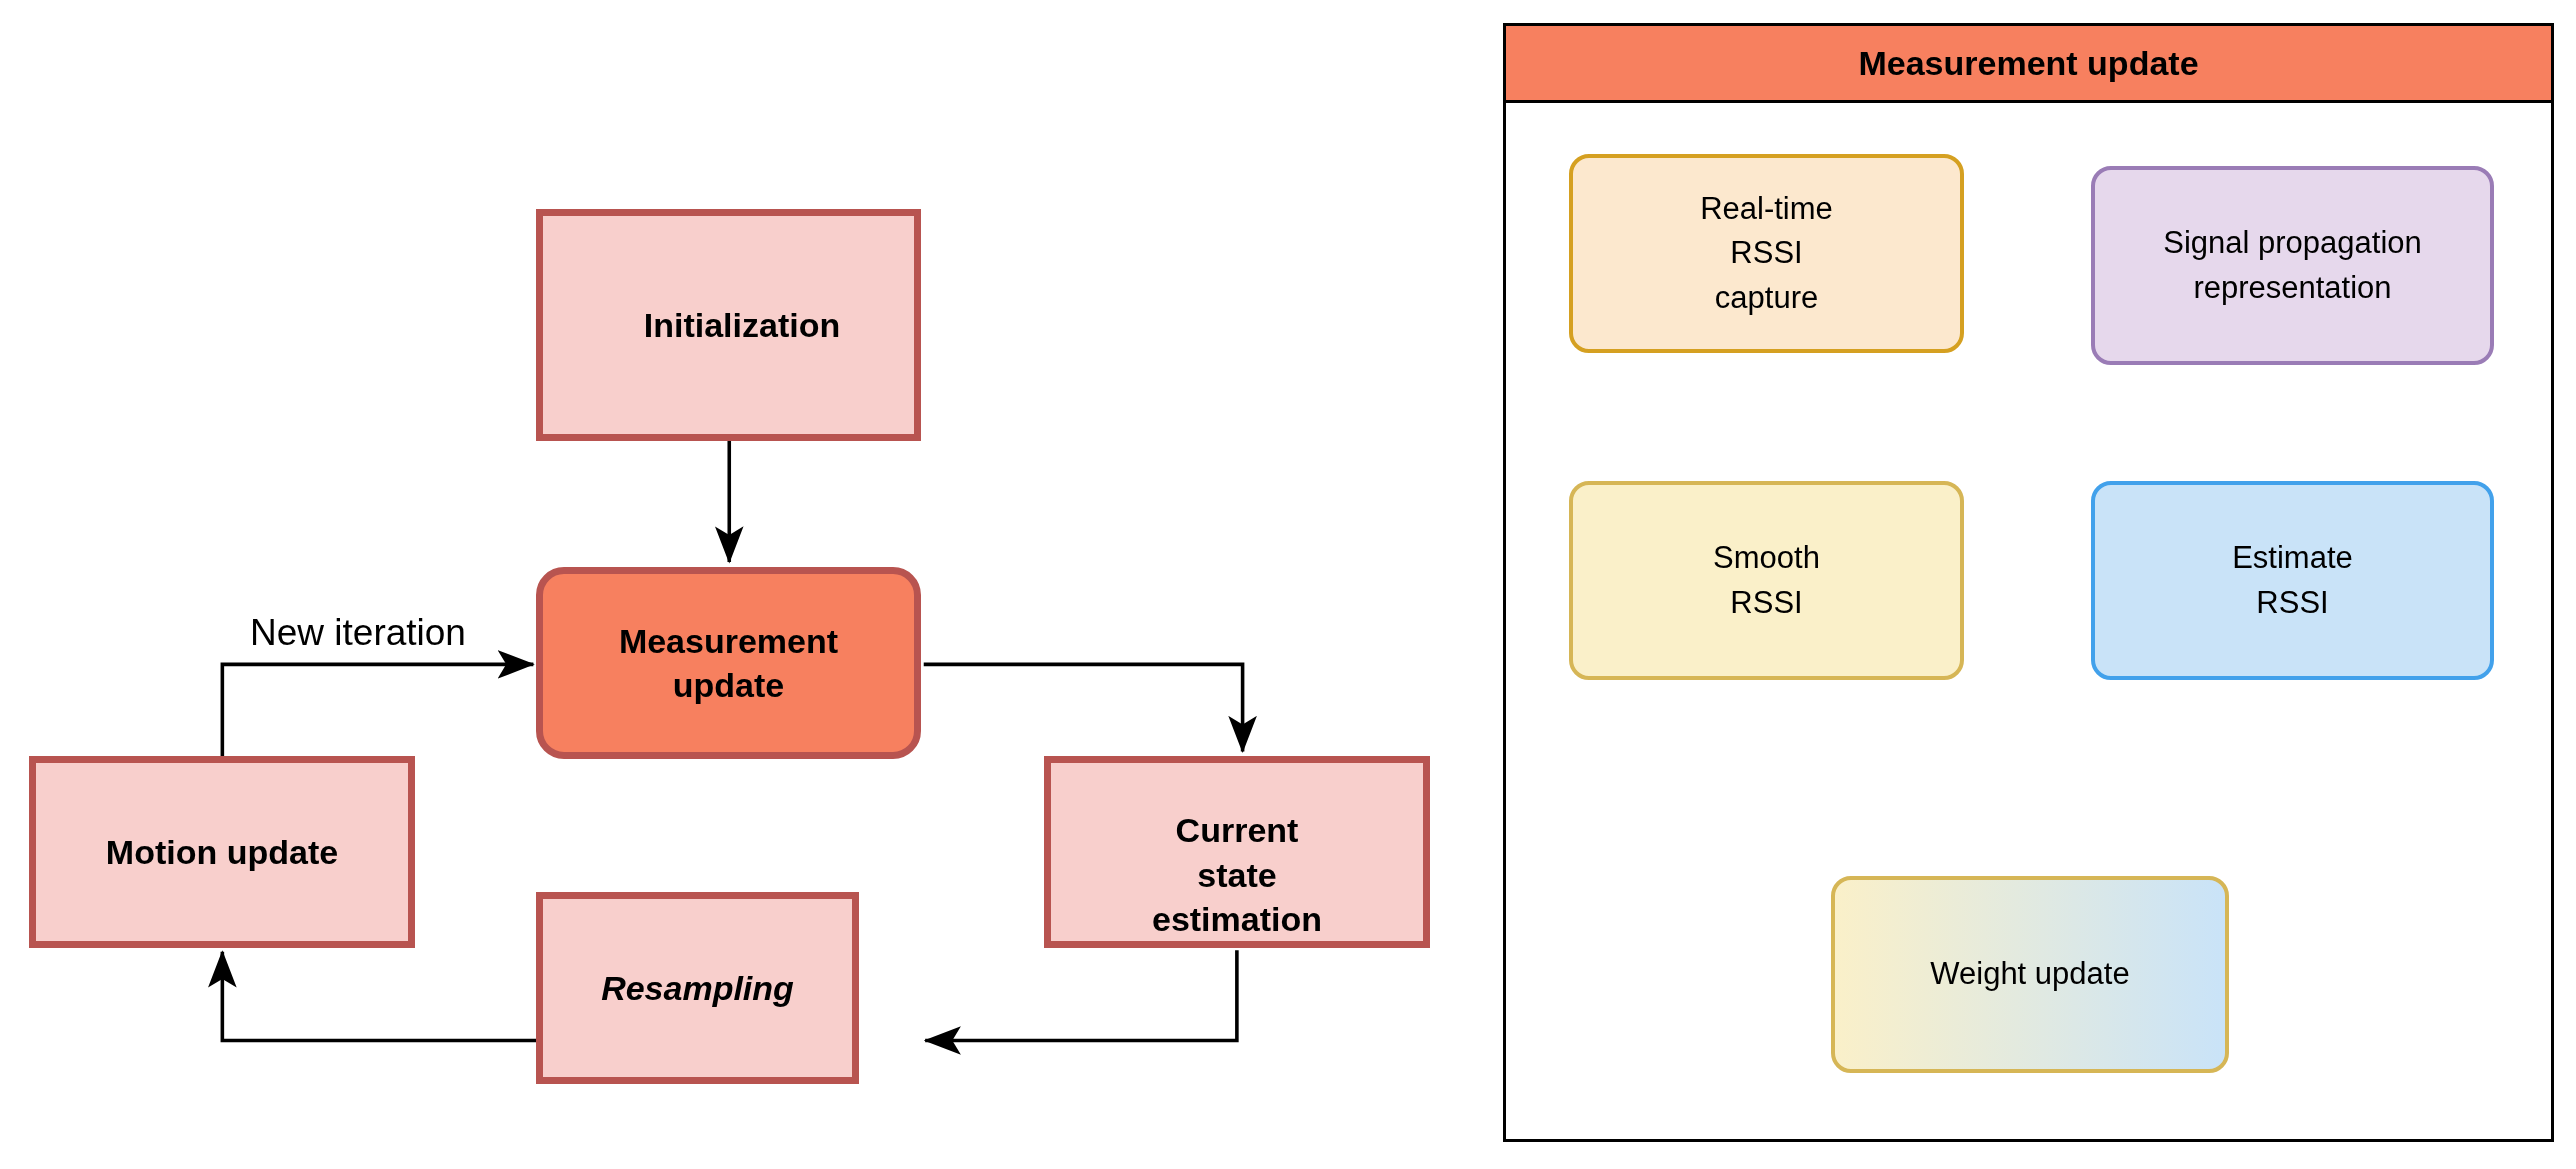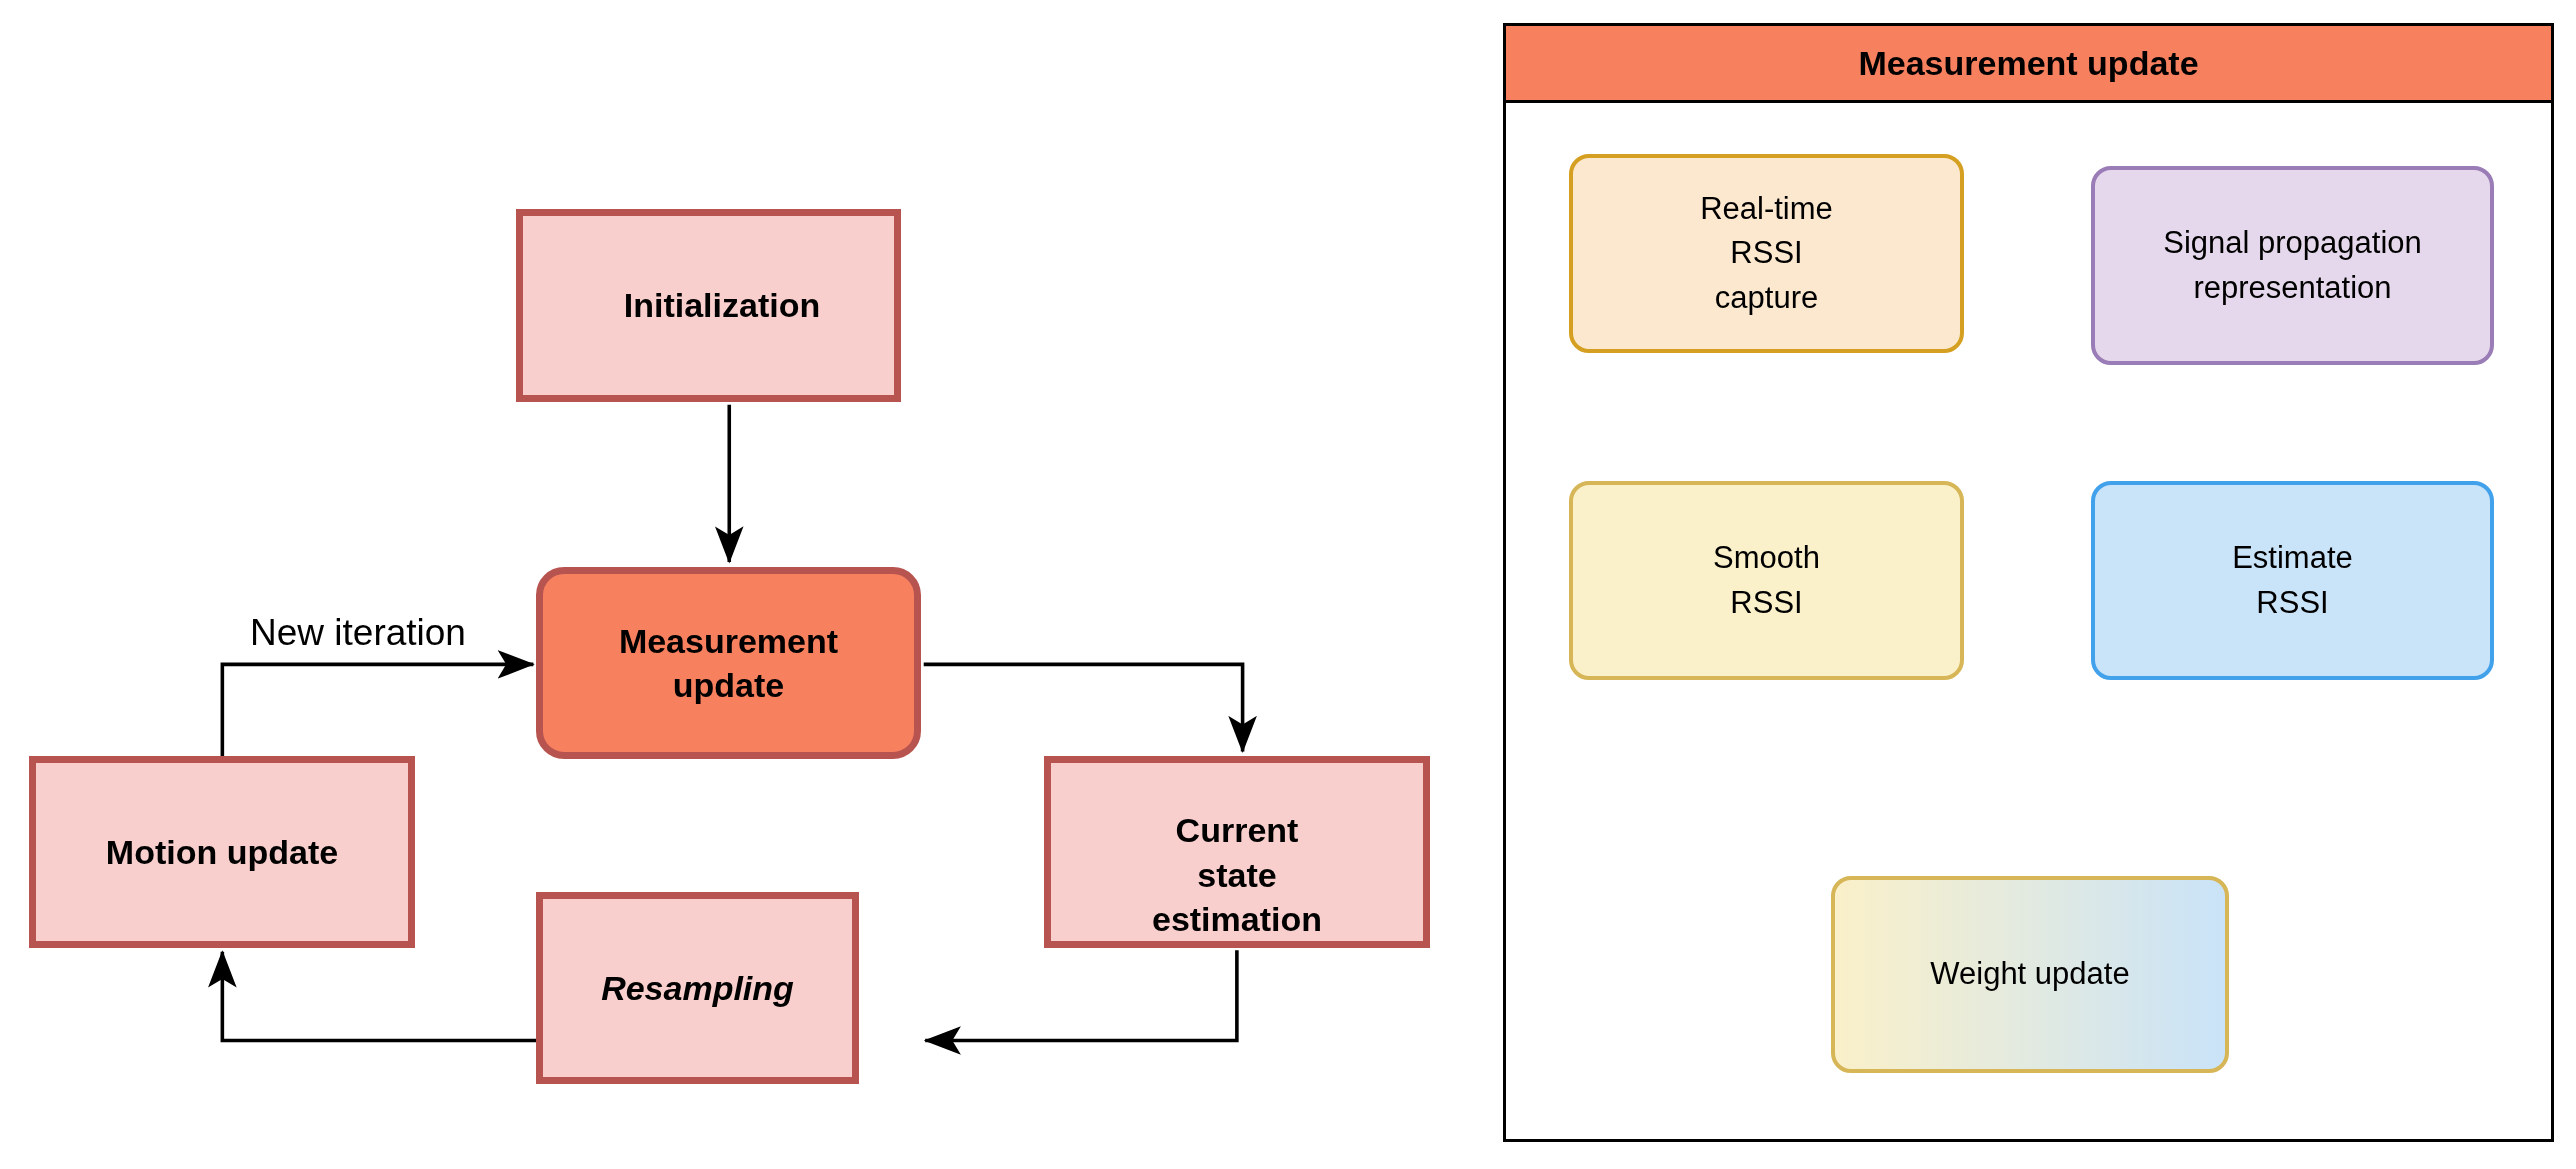--- a/index.html
+++ b/index.html
@@ -24,21 +24,21 @@
   .node .label { white-space: pre-line; }
   
   .rect {
     border: 7.1px solid #B85450;
     background: #F8CFCC;
     font-weight: bold;
     font-size: 34px;
     line-height: 1.3;
   }
   .rect.accent { background: #F7805F; }
-  .n-init        { left: 516px;  top: 209px;  width: 385px; height: 193px; padding-left: 27px; }
+  .n-init        { left: 536px;  top: 209px;  width: 385px; height: 232px; padding-left: 27px; }
   .n-meas        { left: 536px;  top: 567px;  width: 385px; height: 192px; border-radius: 28px; }
   .n-motion      { left: 29px;   top: 756px; width: 386px; height: 192px; }
   .n-current     { left: 1044px; top: 756px; width: 386px; height: 192px; align-items: flex-end; }
   .n-resampling  { left: 536px;  top: 892px; width: 323px; height: 192px; font-style: italic; }
   .edge-label {
     position: absolute;
     left: 250px; top: 612px;
     font-size: 37px;
     color: #000;
     white-space: nowrap;

